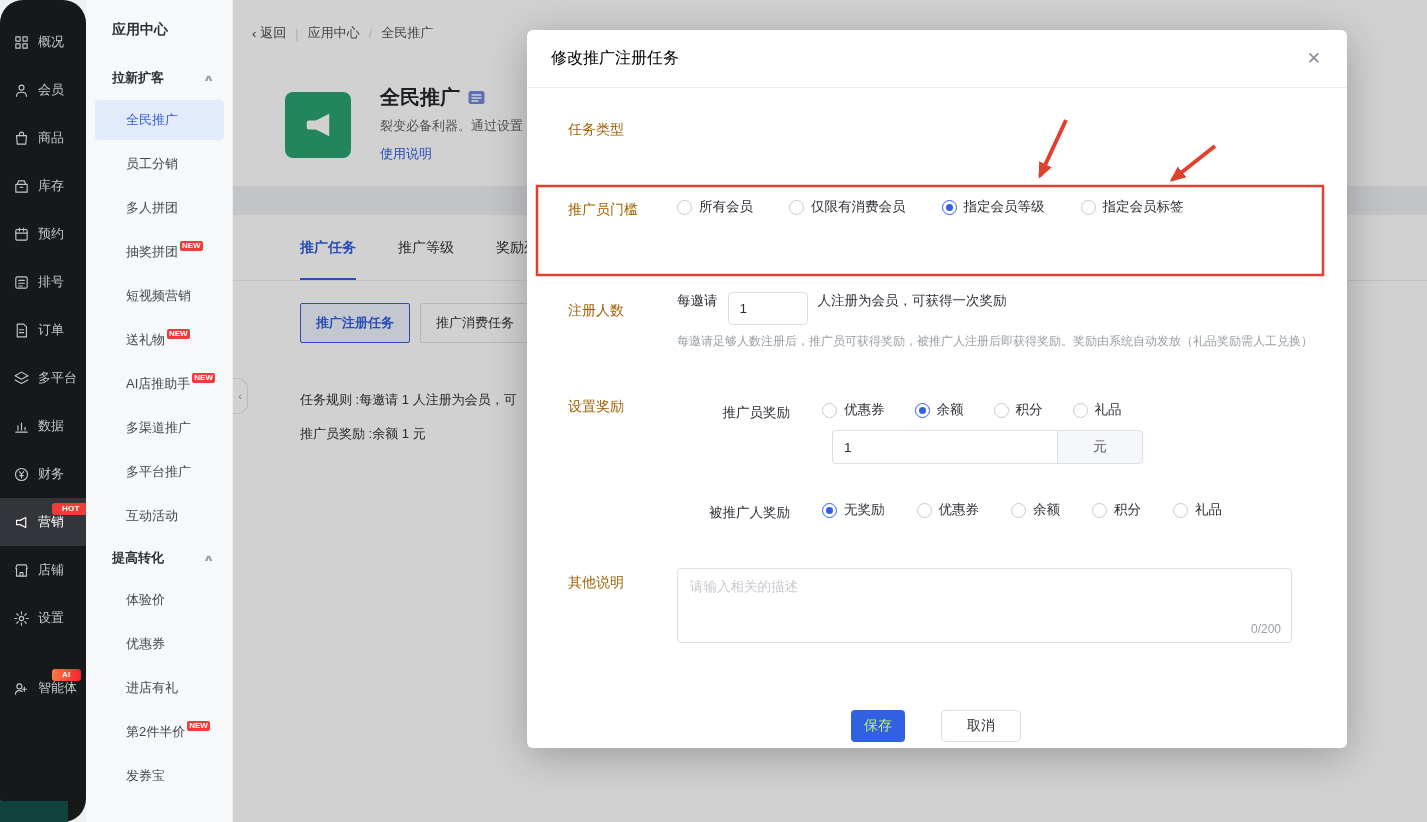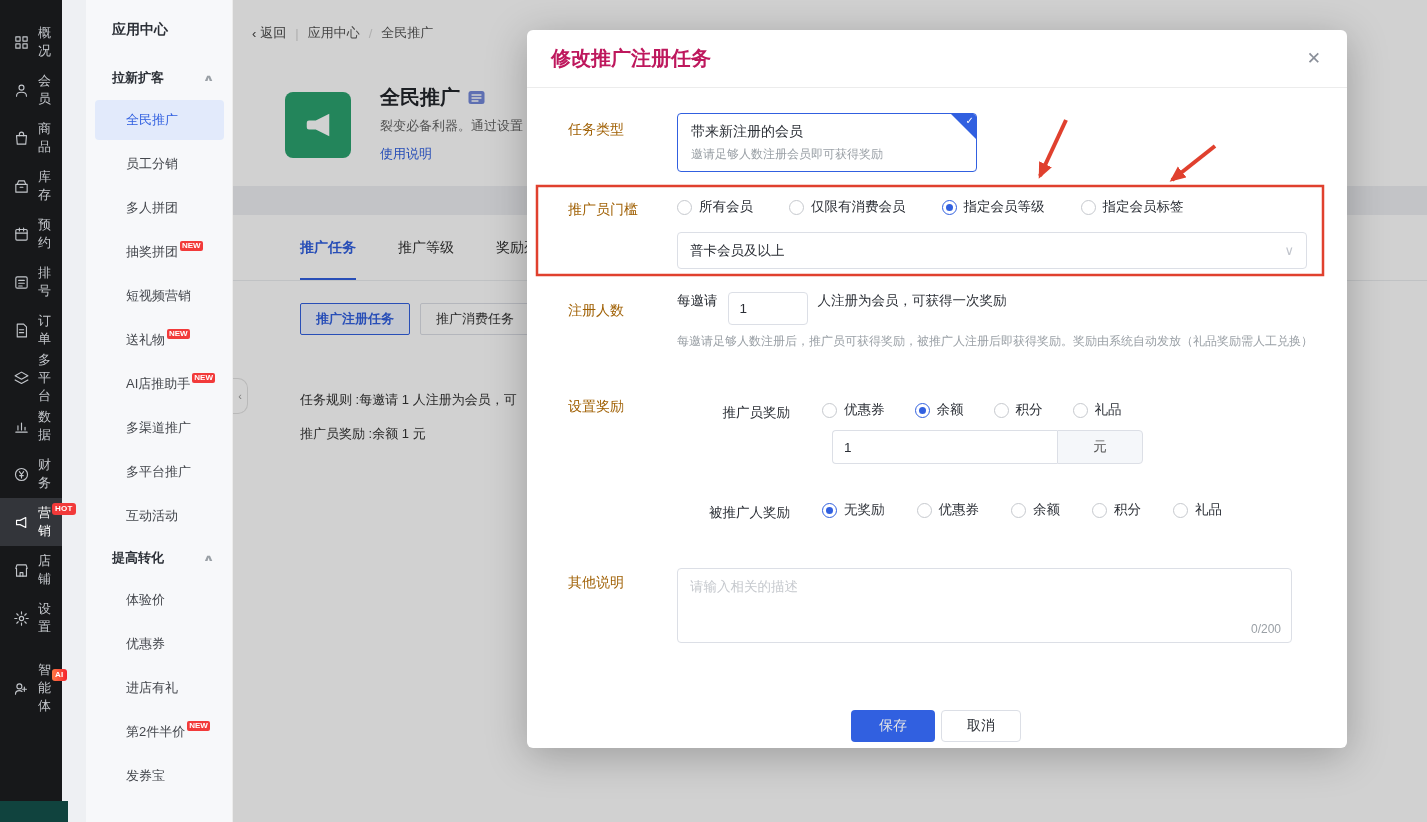--- a/index.html
+++ b/index.html
@@ -1,26 +1,26 @@
 <!DOCTYPE html>
 <html><head>
 <meta charset="utf-8">
 <title>修改推广注册任务</title>
 <style>
   * { margin:0; padding:0; box-sizing:border-box; }
   body { font-family:"Liberation Sans","DejaVu Sans",sans-serif; background:#e8e8e8; }
   .screen { position:relative; width:1427px; height:822px; background:#eef0f3; overflow:hidden; }
 
   
-  .primary-sidebar { position:absolute; left:0; top:0; width:62px; height:100%; background:#17181a; z-index:6; padding-top:18px; }
+  .primary-sidebar { position:absolute; left:0; top:0; width:86px; height:100%; background:#17181a; z-index:6; padding-top:18px;border-radius:23px; }
   .ps-item { position:relative; display:flex; align-items:center; gap:8px; height:48px; padding-left:13px; color:#c3c6cb; font-size:13px; cursor:pointer; }
   .ps-item svg { width:17px; height:17px; flex:none; stroke:currentColor; fill:none; stroke-width:1.6; stroke-linecap:round; stroke-linejoin:round; }
   .ps-item.active { background:#33353a; color:#ffffff; }
   .ps-item.agent { margin-top:22px; }
-  .ps-badge { position:absolute; top:5px; left:52px; background:#f23a3a; color:#fff; font-size:8px; line-height:1; padding:2px 3px; border-radius:3px; font-weight:bold; letter-spacing:.3px; }
+  .ps-badge { position:absolute; top:5px; left:52px; background:#f23a3a; color:#fff; font-size:8px; line-height:1; padding:2px 10px; border-radius:3px; font-weight:bold; letter-spacing:.3px; }
   .ps-badge.ai { background:linear-gradient(90deg,#ff7a45,#f5222d); }
   .chat-widget { position:absolute; left:0; bottom:0; width:68px; height:21px; background:#10433e; }
 
   
   .secondary-sidebar { position:absolute; left:86px; top:0; width:147px; height:100%; background:#f7f8fa; border-right:1px solid #ececec; z-index:6; overflow:hidden; }
   .ss-title { height:58px; line-height:58px; padding-left:26px; font-size:14px; font-weight:bold; color:#2b2f36; }
   .ss-section { display:flex; align-items:center; justify-content:space-between; height:40px; padding:0 20px 0 26px; font-size:13px; font-weight:bold; color:#2b2f36; cursor:pointer; }
   .ss-chevron { color:#9aa0a6; font-size:9px; transform:scaleX(1.6); }
   .ss-item { position:relative; height:44px; display:flex; align-items:center; padding-left:40px; font-size:13px; color:#44474d; cursor:pointer; }
   .ss-item.active { background:#e2eafb; color:#3160e0; margin:2px 8px 2px 9px; padding-left:31px; height:40px; border-radius:4px; }
@@ -36,32 +36,32 @@
   .app-title-row { position:absolute; left:147px; top:84px; display:flex; align-items:center; gap:8px; }
   .app-title { font-size:20px; font-weight:bold; color:#23262b; }
   .app-desc { position:absolute; left:147px; top:117px; font-size:13px; color:#666; white-space:nowrap; }
   .app-usage { position:absolute; left:147px; top:145px; font-size:13px; color:#3160e0; cursor:pointer; }
   .tabs-card { position:absolute; left:0; top:215px; right:0; bottom:0; background:#ffffff; }
   .tabs { display:flex; gap:42px; padding-left:67px; height:66px; align-items:center; border-bottom:1px solid #ebedf0; font-size:14px; color:#333; }
   .tab { cursor:pointer; position:relative; }
   .tab.active { color:#3160e0; font-weight:bold; }
   .tab.active::after { content:""; position:absolute; left:0; right:0; bottom:-23px; height:2px; background:#3160e0; }
   .subtabs { position:absolute; left:67px; top:88px; display:flex; gap:10px; }
-  .subtab { height:32px; padding:0 15px; display:flex; align-items:center; font-size:13px; border:1px solid #dcdfe6; border-radius:2px; background:#fff; color:#333; cursor:pointer; white-space:nowrap; }
+  .subtab { height:40px; padding:0 15px; display:flex; align-items:center; font-size:13px; border:1px solid #dcdfe6; border-radius:2px; background:#fff; color:#333; cursor:pointer; white-space:nowrap; }
   .subtab.active { border-color:#3160e0; color:#3160e0; background:#eef3fe; font-weight:bold; }
   .rule-text { position:absolute; left:67px; top:176px; font-size:13px; color:#333; white-space:nowrap; }
   .reward-text { position:absolute; left:67px; top:210px; font-size:13px; color:#333; white-space:nowrap; }
   .collapse-handle { position:absolute; left:0; top:378px; width:15px; height:36px; background:#fff; border:1px solid #e2e2e2; border-left:none; border-radius:0 10px 10px 0; display:flex; align-items:center; justify-content:center; color:#999; font-size:11px; cursor:pointer; }
 
   .mask { position:absolute; left:233px; top:0; right:0; bottom:0; background:rgba(0,0,0,.18); z-index:7; }
 
   
   .modal { position:absolute; left:527px; top:30px; width:820px; height:718px; background:#fff; border-radius:6px; z-index:10; box-shadow:0 8px 40px rgba(0,0,0,.25); }
   .modal-header { height:58px; display:flex; align-items:center; justify-content:space-between; padding:0 26px 0 24px; border-bottom:1px solid #ececec; }
-  .modal-title { font-size:20px; font-weight:bold; color:#be185d; }
+  .modal-title { font-size:16px; font-weight:normal; color:#000000; }
   .modal-close { color:#8a8f99; font-size:17px; cursor:pointer; line-height:1; }
   .form-label { position:absolute; left:41px; font-size:14px; color:#a16207; }
 
   .task-card { position:absolute; left:150px; top:83px; width:300px; height:59px; border:1px solid #3160e0; border-radius:4px; padding:9px 13px; background:#fff; cursor:pointer; overflow:hidden; }
   .task-card-title { font-size:14px; color:#2b2f36; }
   .task-card-desc { font-size:12px; color:#9aa0a6; margin-top:5px; white-space:nowrap; }
   .corner-check { position:absolute; top:0; right:0; width:0; height:0; border-top:25px solid #3160e0; border-left:25px solid transparent; }
   .corner-check-glyph { position:absolute; top:2px; right:2px; color:#fff; font-size:10px; line-height:1; }
 
   .radio-row { position:absolute; display:flex; }
@@ -81,21 +81,21 @@
   .amount-group { position:absolute; left:305px; top:400px; display:flex; }
   .amount-input { width:225px; border:1px solid #dcdfe6; border-right:none; border-radius:4px 0 0 4px; height:34px; font-size:13.5px; padding:0 11px; color:#2b2f36; outline:none; font-family:inherit; }
   .amount-unit { width:86px; height:34px; background:#f5f7fa; border:1px solid #dcdfe6; border-radius:0 4px 4px 0; display:flex; align-items:center; justify-content:center; font-size:13.5px; color:#555; }
 
   .textarea-wrap { position:absolute; left:150px; top:538px; width:615px; height:75px; border:1px solid #dcdfe6; border-radius:4px; background:#fff;text-decoration:underline; }
   .textarea-wrap textarea { width:100%; height:50px; border:none; outline:none; resize:none; padding:9px 12px; font-size:13.5px; font-family:inherit; color:#2b2f36; background:transparent; }
   .textarea-wrap textarea::placeholder { color:#c6c9ce; }
   .char-counter { position:absolute; right:10px; bottom:6px; font-size:12px; color:#9aa0a6; }
 
   .btn { position:absolute; top:680px; height:32px; border-radius:4px; font-size:14px; font-family:inherit; cursor:pointer; }
-  .btn-save { left:324px; width:84px; background:#3160e0; color:#e5e5e5; border:none; }
+  .btn-save { left:324px; width:54px; background:#3160e0; color:#bef264; border:none; }
   .btn-cancel { left:414px; width:80px; background:#fff; color:#2b2f36; border:1px solid #dcdfe6; }
 
   .annotations { position:absolute; left:0; top:0; z-index:20; pointer-events:none; }
 
   .book-badge { width:17px; height:15px; }
 </style>
 </head>
 <body>
 
 <div class="screen">
@@ -310,49 +310,39 @@
 
   <div class="mask"></div>
 
   <div class="modal">
     <div class="modal-header">
       <span class="modal-title">修改推广注册任务</span>
       <span class="modal-close">✕</span>
     </div>
 
     <span class="form-label" style="top:91px;">任务类型</span>
-    <div class="task-card">
-      <div class="task-card-title">带来新注册的会员</div>
-      <div class="task-card-desc">邀请足够人数注册会员即可获得奖励</div>
-      <div class="corner-check"></div>
-      <span class="corner-check-glyph">✓</span>
-    </div>
 
     <span class="form-label" style="top:171px;">推广员门槛</span>
     <div class="radio-row" style="left:150px; top:168px; gap:36px;">
       <label class="radio">
         <span class="rdot"></span>
         <span>所有会员</span>
       </label>
       <label class="radio">
         <span class="rdot"></span>
         <span>仅限有消费会员</span>
       </label>
       <label class="radio checked">
         <span class="rdot"></span>
         <span>指定会员等级</span>
       </label>
       <label class="radio">
         <span class="rdot"></span>
         <span>指定会员标签</span>
       </label>
-    </div>
-    <div class="select">
-      <span>普卡会员及以上</span>
-      <span class="select-chev">∨</span>
     </div>
 
     <span class="form-label" style="top:272px;">注册人数</span>
     <div class="register-row">
       <span>每邀请</span>
       <input class="num-input" value="1" style="">
       <span>人注册为会员，可获得一次奖励</span>
     </div>
     <div class="help-text">每邀请足够人数注册后，推广员可获得奖励，被推广人注册后即获得奖励。奖励由系统自动发放（礼品奖励需人工兑换）</div>
 

